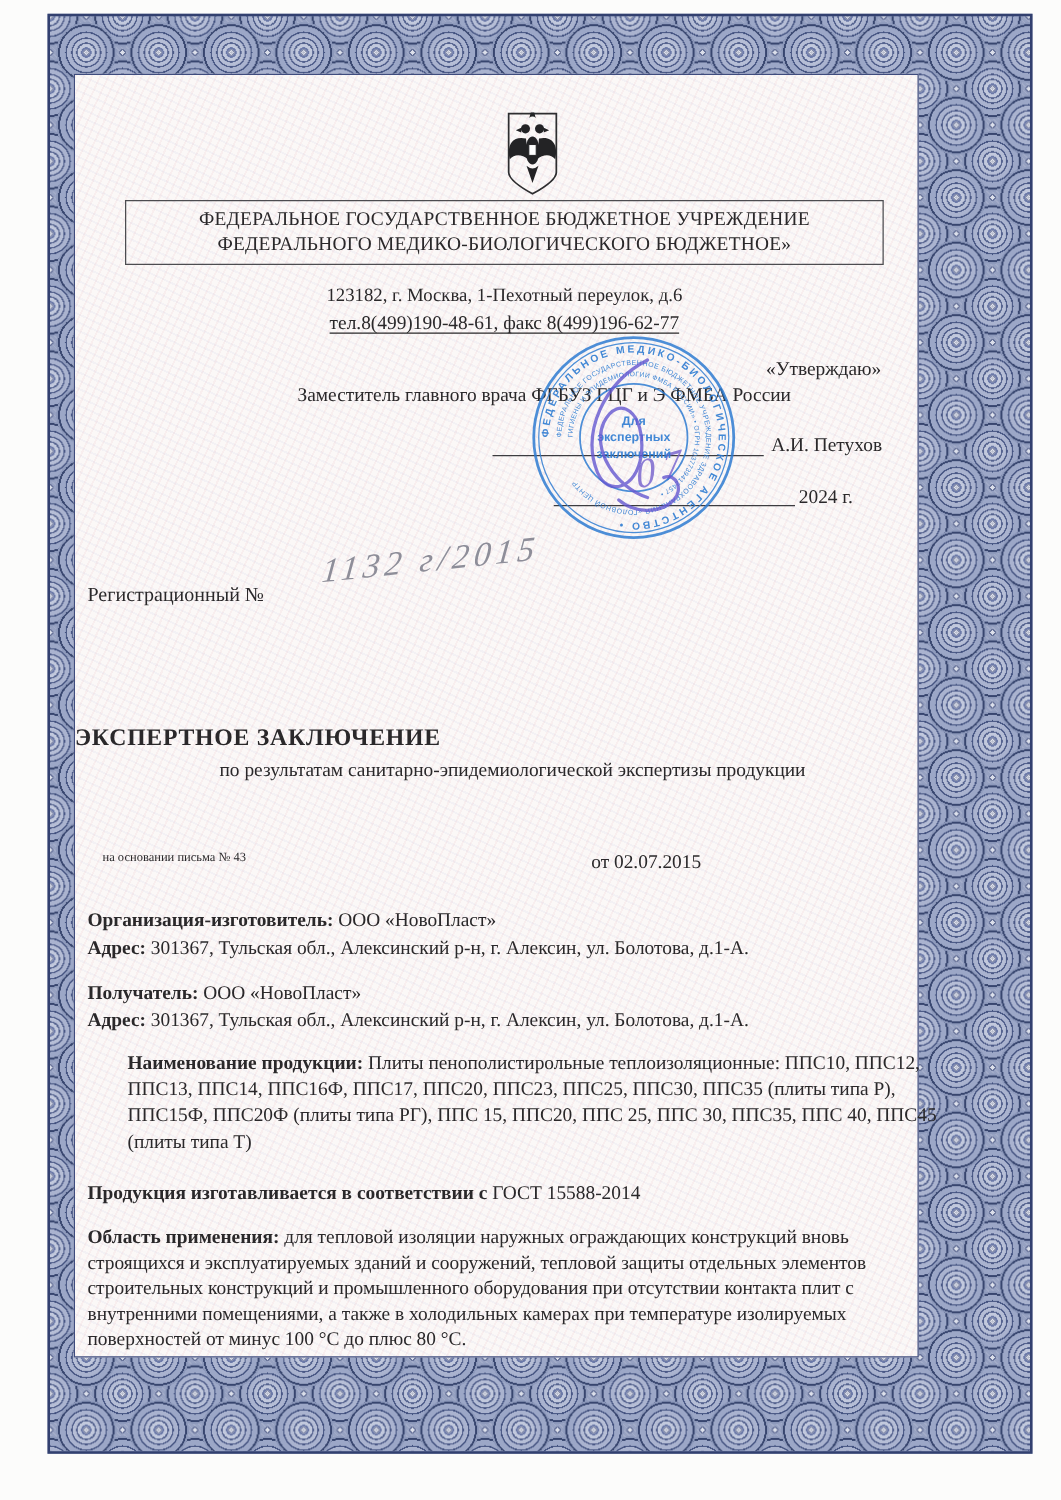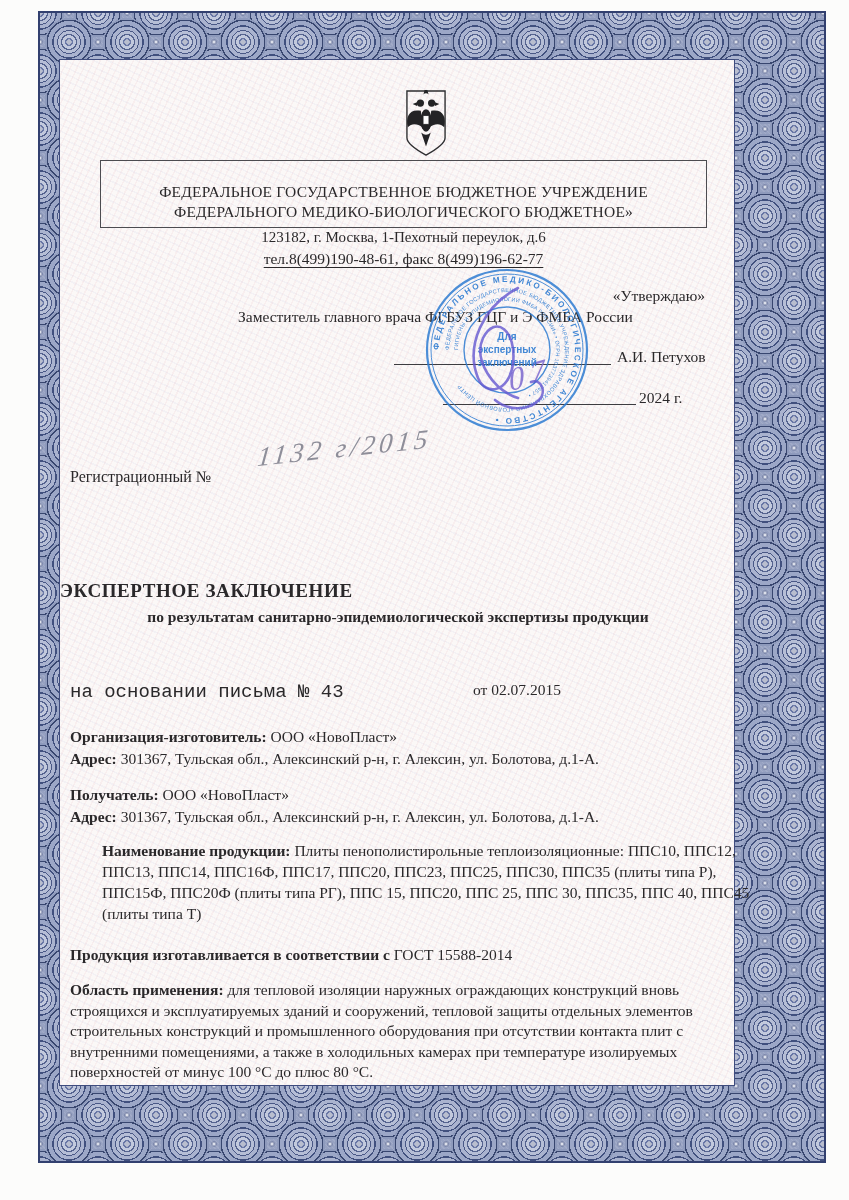--- a/index.html
+++ b/index.html
@@ -31,21 +31,21 @@
     background-image:
       repeating-linear-gradient(115deg, rgba(216,122,134,.075) 0 1.5px, transparent 1.5px 6px),
       repeating-linear-gradient(25deg, rgba(122,132,200,.06) 0 1.5px, transparent 1.5px 6px);
   }
   .content{position:absolute;inset:0;}
   .abs{position:absolute;}
   .center{text-align:center;}
   b{font-weight:bold;}
   .header-box{
     left:40px;top:100px;width:607px;box-sizing:border-box;
-    border:1px solid #4c4c50;padding:21px 6px 6px;
+    border:1px solid #4c4c50;padding:5px 6px 6px;
     font-size:15.5px;line-height:19.5px;text-align:center;
     letter-spacing:.2px;
   }
   .addr{left:40px;top:169px;width:607px;font-size:15px;}
   .phone{left:40px;top:190px;width:607px;font-size:15.5px;text-decoration:underline;text-underline-offset:3px;}
   .approve{top:227px;right:29px;font-size:15.5px;}
   .position-line{left:178px;top:248px;width:482px;font-size:15.5px;}
   .uline{border-bottom:1.2px solid #3c3c40;height:0;}
   .signer{left:557px;top:288px;font-size:15.5px;}
   .year{left:579px;top:329px;font-size:15.5px;}
@@ -56,22 +56,22 @@
   }
   .hand-number{
     left:196px;top:382px;font-size:27px;letter-spacing:4px;
     transform:rotate(-6deg) skewX(-12deg);transform-origin:left bottom;
   }
   .hand-day{
     left:448px;top:296px;font-size:32px;color:#7c68cf;opacity:.85;
     transform:rotate(-16deg) skewX(-10deg);font-style:italic;letter-spacing:6px;
   }
   .title-main{left:0;top:520px;width:676px;font-size:19px;font-weight:bold;letter-spacing:.6px;}
-  .title-sub{left:0;top:548px;width:676px;text-align:center;font-size:15.5px;font-weight:bold;}
-  .basis-letter{left:10px;top:621px;font-size:19px;font-family:Liberation Mono, monospace;}
+  .title-sub{left:0;top:548px;width:676px;text-align:center;font-size:15.5px;font-weight:normal;padding-left:12px;}
+  .basis-letter{left:22px;top:621px;font-size:10px;}
   .basis-date{left:413px;top:621px;font-size:15.5px;}
   .para{left:10px;width:650px;font-size:15.5px;line-height:21.5px;}
   .p-manu{top:666px;}
   .p-recv{top:724px;}
   .p-prod{top:780px;line-height:21px;margin-left:32px;}
   .p-gost{top:884px;}
   .p-scope{top:920px;line-height:20.5px;}
   .stamp-wrap{left:363px;top:206px;width:168px;height:168px;}
   .eagle-wrap{left:340px;top:25px;width:52px;height:76px;}
 </style>

